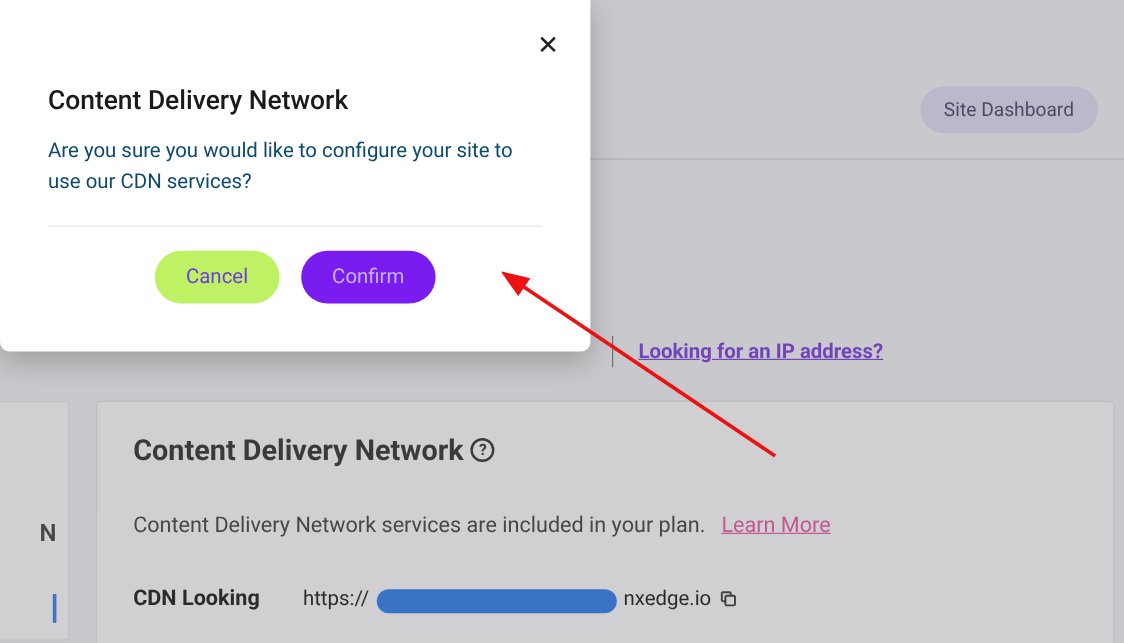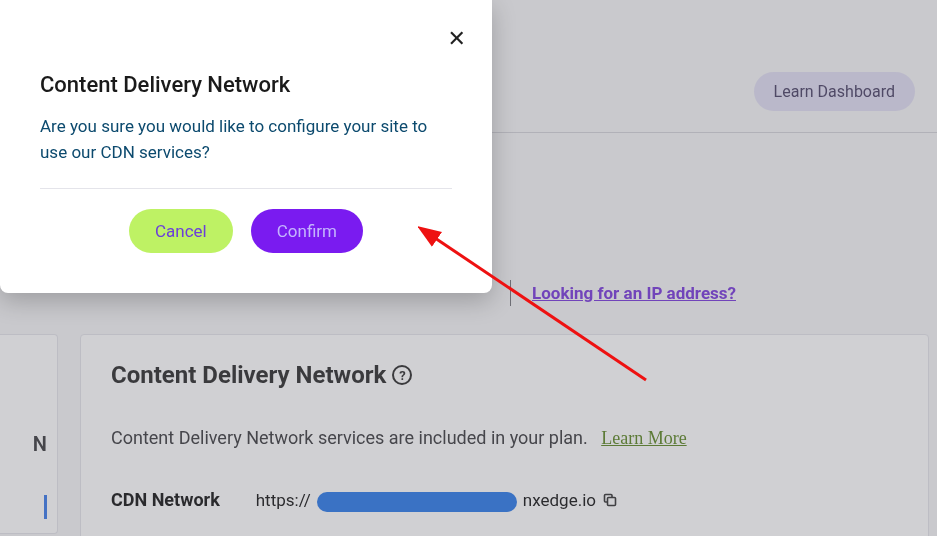--- a/index.html
+++ b/index.html
@@ -7,21 +7,21 @@
     .overlay { position: absolute; inset: 0; background: rgba(120,120,128,0.35); }
     .topbar { position: absolute; top: 72px; right: 22px; }
     .site-dash-btn { background: #dedbf1; color: #3a3158; border: none; padding: 10px 20px; border-radius: 22px; font-size: 16px; cursor: pointer; }
     .hr1 { position: absolute; top: 132px; left: 0; right: 0; height: 1px; background: #d0d0d6; }
     .ip-link { position: absolute; top: 283px; left: 532px; font-size: 17px; font-weight: 700; color: #6d28d9; text-decoration: underline; cursor: pointer; }
     .vsep { position: absolute; top: 280px; left: 510px; width: 1px; height: 26px; background: #6b6b70; }
     .card { position: absolute; top: 334px; left: 80px; right: 8px; background: #fff; border: 1px solid #e2e2e8; border-radius: 4px; padding: 26px 30px 60px; }
     .card-title { font-size: 24px; font-weight: 700; color: #1a1a1a; display: flex; align-items: center; gap: 6px; }
     .help-icon { display: inline-flex; align-items: center; justify-content: center; width: 20px; height: 20px; border: 2px solid #1a1a1a; border-radius: 50%; font-size: 13px; font-weight: 700; }
     .card-body { margin-top: 38px; font-size: 18px; color: #2b2b2f; }
-    .learn-more { text-decoration: underline; cursor: pointer; color: #4d7c0f; font-family: Liberation Serif, serif; }
+    .learn-more { text-decoration: underline; cursor: pointer; color: #ec4899; }
     .hostname-row { margin-top: 40px; display: flex; align-items: center; gap: 36px; }
     .hostname-label { font-size: 18px; font-weight: 700; }
     .hostname-val { font-size: 17px; display: flex; align-items: center; gap: 6px; position: relative; }
     .redact { display: inline-block; width: 200px; height: 20px; background: #1a6fe8; border-radius: 10px; position: relative; top: 2px; }
     .copy-icon { display: inline-block; cursor: pointer; }
     .copy-icon svg { display: block; }
     .leftcol { position: absolute; top: 334px; left: 0; width: 58px; height: 200px; background: #fff; border: 1px solid #e2e2e8; border-left: none; border-radius: 0 4px 4px 0; }
     .leftcol-n { position: absolute; top: 97px; right: 10px; font-size: 20px; font-weight: 600; color: #2b2b2f; }
     .leftcol-bar { position: absolute; top: 160px; right: 10px; width: 3px; height: 24px; background: #2a6fe8; }
     .modal { position: absolute; top: 0; left: 0; width: 492px; background: #fff; border-radius: 0 0 8px 8px; box-shadow: 0 8px 24px rgba(0,0,0,0.22); padding: 30px 40px 40px; z-index: 10; }
@@ -52,37 +52,37 @@
   <div class="card-title">
     <span>Content Delivery Network</span>
     <span class="help-icon">?</span>
   </div>
   <div class="card-body">
     <span>Content Delivery Network services are included in your plan.</span>
     &nbsp;
     <a class="learn-more">Learn More</a>
   </div>
   <div class="hostname-row">
-    <span class="hostname-label">CDN Network</span>
+    <span class="hostname-label">CDN Looking</span>
     <span class="hostname-val">
       <span>https://</span>
         <span class="redact"></span>
         <span>nxedge.io</span>
       <span class="copy-icon">
         <svg width="16" height="16" viewBox="0 0 16 16" fill="none" stroke="#222" stroke-width="1.6">
           <rect x="5.5" y="5.5" width="8" height="8" rx="1"></rect>
           <path d="M10 5.5V3.5a1 1 0 0 0-1-1H3.5a1 1 0 0 0-1 1V9a1 1 0 0 0 1 1H5.5"></path>
         </svg>
       </span>
     </span>
   </div>
 </div>
 
 <div class="topbar">
-  <button class="site-dash-btn">Learn Dashboard</button>
+  <button class="site-dash-btn">Site Dashboard</button>
 </div>
 
 <div class="overlay"></div>
 
 <div class="modal">
   <span class="close">✕</span>
   <h2>Content Delivery Network</h2>
   <p>Are you sure you would like to configure your site to use our CDN services?</p>
   <hr>
   <div class="btn-row">

